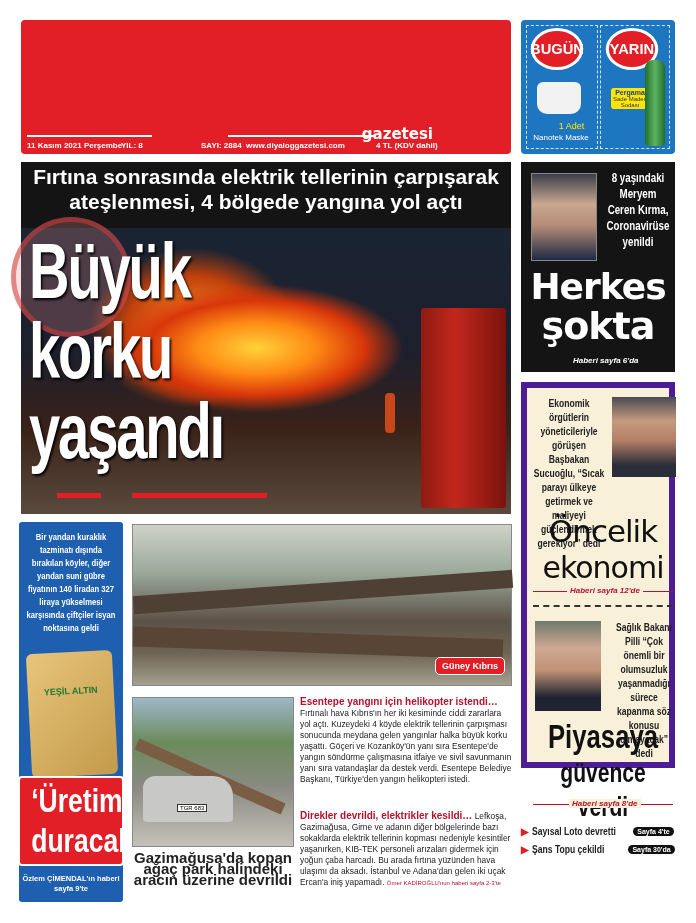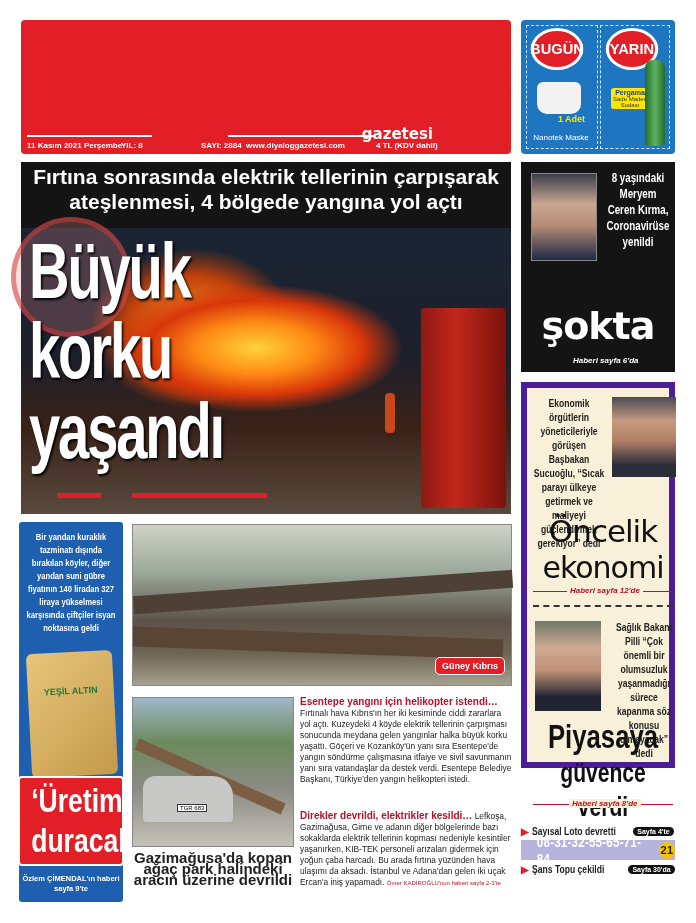--- a/index.html
+++ b/index.html
@@ -49,21 +49,21 @@
   <div class="abs msmall" style="left:225px">www.diyaloggazetesi.com</div>
   <div class="abs msmall" style="left:355px">4 TL (KDV dahil)</div>
 </div>
 
 <div id="promo" class="abs">
   <div class="dash" style="left:5px;top:5px;width:72px;height:124px"></div>
   <div class="dash" style="left:79px;top:5px;width:70px;height:124px"></div>
   <div class="oval" style="left:11px;top:8px">BUGÜN</div>
   <div class="oval" style="left:86px;top:8px">YARIN</div>
   <div class="abs" style="left:16px;top:62px;width:44px;height:32px;background:#f2f2f2;border-radius:6px 6px 10px 10px"></div>
-  <div class="abs" style="left:0;top:94px;width:101px;text-align:center;color:#ffe600;font-weight:bold;font-size:9px">1 Adet</div>
+  <div class="abs" style="left:0;top:101px;width:101px;text-align:center;color:#ffe600;font-weight:normal;font-size:9px">1 Adet</div>
   <div class="abs" style="left:0;top:113px;width:80px;text-align:center;color:#fff;font-size:8px">Nanotek Maske</div>
   <div class="abs" style="left:90px;top:68px;width:38px;background:#ffe600;color:#1b3f8a;font-size:7px;font-weight:bold;text-align:center;padding:1px;border-radius:3px">
     <div>Pergama</div>
     <div style="font-weight:normal;font-size:6px;color:#333">Sade Maden Sodası</div>
   </div>
   <div class="abs" style="left:124px;top:40px;width:20px;height:86px;background:linear-gradient(90deg,#1f6d2c,#5db35f,#1f6d2c);border-radius:8px 8px 4px 4px"></div>
 </div>
 
 <div id="lead" class="abs">
   <div id="deck" class="abs">Fırtına sonrasında elektrik tellerinin çarpışarak ateşlenmesi, 4 bölgede yangına yol açtı</div>
@@ -75,20 +75,21 @@
   <div class="abs bigh" style="left:8px;top:70px">Büyük</div>
   <div class="abs bigh" style="left:8px;top:150px">korku</div>
   <div class="abs bigh" style="left:8px;top:230px">yaşandı</div>
   <div class="abs" style="left:36px;top:331px;width:44px;height:5px;background:#e21f26"></div>
   <div class="abs" style="left:111px;top:331px;width:135px;height:5px;background:#e21f26"></div>
 </div>
 
 <div id="box1" class="abs">
   <div class="abs" style="left:10px;top:11px;width:66px;height:88px;background:linear-gradient(180deg,#3b3f4a 0%,#c9a792 35%,#b58c77 60%,#1e2a44 100%);border:1px solid #888"></div>
   <div class="abs cond" style="left:76px;top:8px;width:82px;text-align:center;color:#fff;font-size:12.5px;line-height:16px">8 yaşındaki Meryem Ceren Kırma, Coronavirüse yenildi</div>
+  <div class="abs" style="left:0;top:104px;width:154px;text-align:center;color:#fff;font-family:'DejaVu Sans',sans-serif;font-weight:bold;font-size:36px;letter-spacing:-1px">Herkes</div>
   <div class="abs" style="left:0;top:142px;width:154px;text-align:center;color:#fff;font-family:'DejaVu Sans',sans-serif;font-weight:bold;font-size:38px;letter-spacing:-1px">şokta</div>
   <div class="abs" style="left:52px;top:194px;color:#fff;font-size:8px;font-weight:bold;font-style:italic">Haberi sayfa 6'da</div>
 </div>
 
 <div id="box2" class="abs">
   <div class="abs" style="left:85px;top:9px;width:64px;height:80px;background:linear-gradient(180deg,#4a4a52 0%,#c69a80 30%,#b27e65 55%,#2b2e3a 85%)"></div>
   <div class="abs cond" style="left:-4px;top:8px;width:92px;text-align:center;font-size:11px;line-height:14px;color:#222" id="s1intro">Ekonomik örgütlerin yöneticileriyle görüşen Başbakan Sucuoğlu, “Sıcak parayı ülkeye getirmek ve maliyeyi güçlendirmek gerekiyor” dedi</div>
   <div class="abs" style="left:0;top:162px;width:152px;text-align:center;font-family:'DejaVu Sans',sans-serif;font-size:30px;color:#111;line-height:36px;letter-spacing:-1px">ekonomi</div>
   <div class="abs" style="left:0;top:125px;width:152px;text-align:center;font-family:'DejaVu Sans',sans-serif;font-size:31px;color:#111;line-height:36px;letter-spacing:-1px">Öncelik</div>
   <div class="abs" style="left:6px;top:203px;width:140px;border-top:1px solid #b5122b"></div>
@@ -136,22 +137,18 @@
 <div class="abs" style="left:300px;top:810px;width:212px">
   <div class="body-t"><span class="red" style="font-size:10px">Direkler devrildi, elektrikler kesildi…</span> <span>Lefkoşa, Gazimağusa, Girne ve adanın diğer bölgelerinde bazı sokaklarda elektrik tellerinin kopması nedeniyle kesintiler yaşanırken, KIB-TEK personeli arızaları gidermek için yoğun çaba harcadı. Bu arada fırtına yüzünden hava ulaşımı da aksadı. İstanbul ve Adana'dan gelen iki uçak Ercan'a iniş yapamadı.</span> <span style="color:#b5122b;font-size:6px">Ömer KADİROĞLU'nun haberi sayfa 2-3'te</span></div>
 </div>
 
 <div id="loto" class="abs">
   <div class="lhead">
     <span style="color:#e21f26;font-size:10px;margin-right:3px">▶</span>
     <span class="cond" style="transform-origin:left;display:inline-block">Sayısal Loto devretti</span>
     <span class="pill" style="margin-left:-6px">Sayfa 4'te</span>
   </div>
-  <div class="lrow">
-    <span class="cond" style="display:inline-block">08-31-32-55-65-71-84</span>
-    <span style="background:#f5c400;color:#222;border-radius:50%;width:17px;height:17px;font-size:11px;display:inline-flex;align-items:center;justify-content:center;margin-left:-6px">21</span>
-  </div>
   <div class="lhead">
     <span style="color:#e21f26;font-size:10px;margin-right:3px">▶</span>
     <span class="cond" style="transform-origin:left;display:inline-block">Şans Topu çekildi</span>
     <span class="pill" style="margin-left:4px">Sayfa 30'da</span>
   </div>
 </div>
 
 </body></html>

